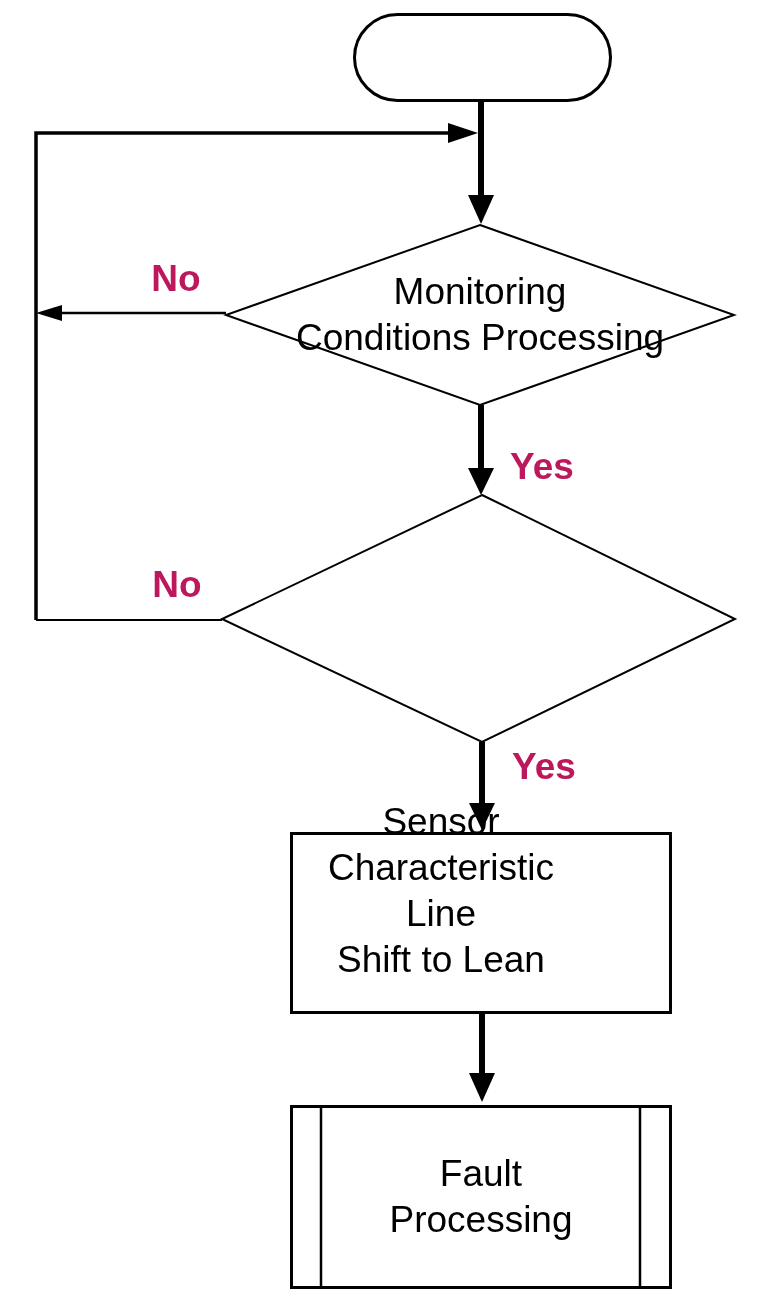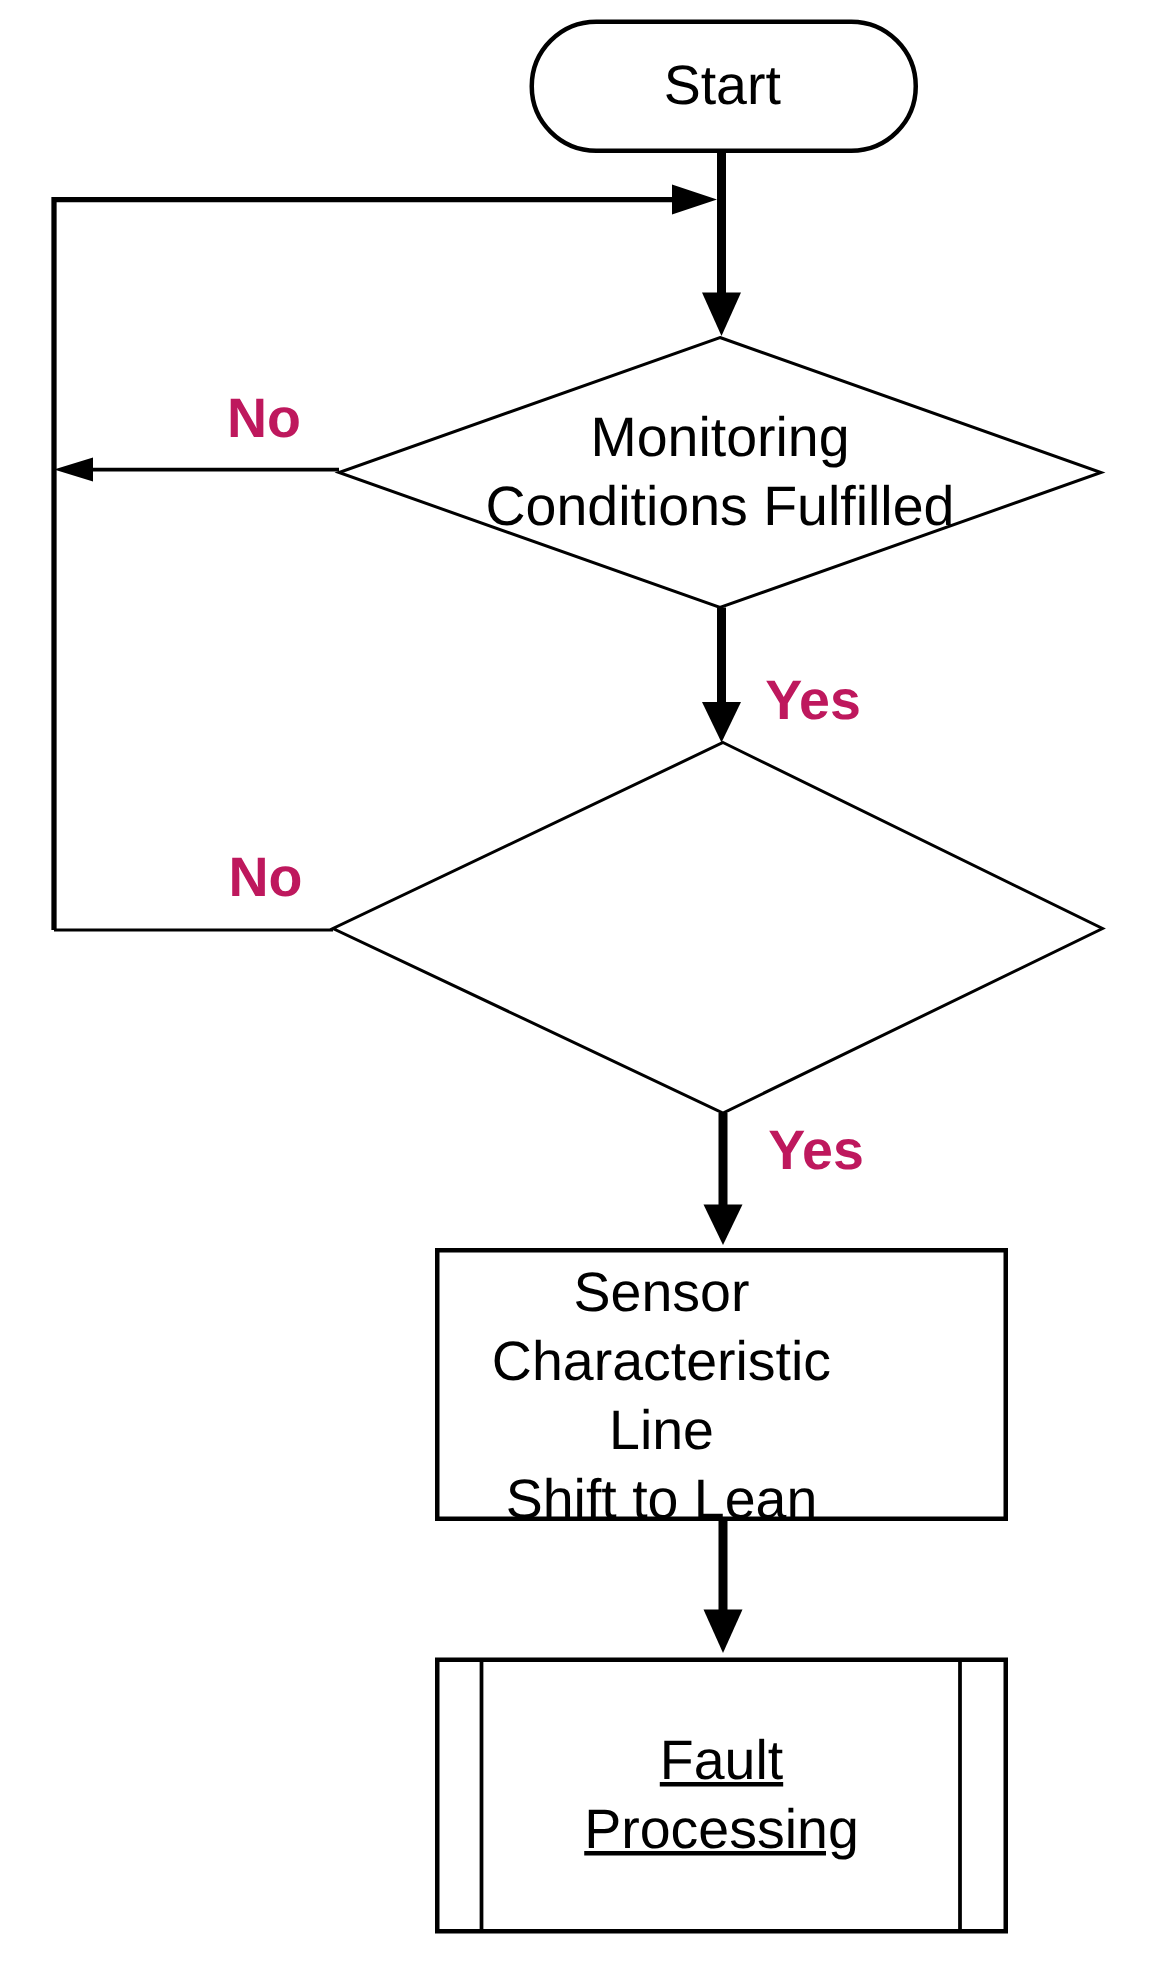--- a/index.html
+++ b/index.html
@@ -65,31 +65,30 @@
     <polygon points="480,225 734,315 480,405 226,315" fill="#ffffff" stroke="#000" stroke-width="2"></polygon>
     <polygon points="482,495 735,619 482,742 222,619" fill="#ffffff" stroke="#000" stroke-width="2"></polygon>
 
     <rect x="291.5" y="833.5" width="379" height="179" fill="#ffffff" stroke="#000" stroke-width="3"></rect>
 
     <rect x="291.5" y="1106.5" width="379" height="181" fill="#ffffff" stroke="#000" stroke-width="3"></rect>
     <line x1="321" y1="1106" x2="321" y2="1288" stroke="#000" stroke-width="2.5"></line>
     <line x1="640" y1="1106" x2="640" y2="1288" stroke="#000" stroke-width="2.5"></line>
   </svg>
 
-  <div class="node-box" style="left:353px; top:13px; width:257px; height:87px;">Start</div>
 
   <div class="node-box" style="left:226px; top:225px; width:508px; height:180px;">Monitoring
-Conditions Fulfilled</div>
+Conditions Processing</div>
 
 
-  <div class="node-box" style="left:290px; top:840px; width:302px; height:182px;">Sensor
+  <div class="node-box" style="left:290px; top:800px; width:302px; height:182px;">Sensor
 Characteristic Line
 Shift to Lean</div>
 
-  <div class="node-box" style="left:290px; top:1105px; width:382px; height:183px;text-decoration:underline;">Fault
+  <div class="node-box" style="left:290px; top:1105px; width:382px; height:183px;">Fault
 Processing</div>
 
   <div class="branch-label" style="left:176px; top:279px;">No</div>
 
   <div class="branch-label" style="left:542px; top:467px;">Yes</div>
 
   <div class="branch-label" style="left:177px; top:585px;">No</div>
 
   <div class="branch-label" style="left:544px; top:767px;">Yes</div>
 

